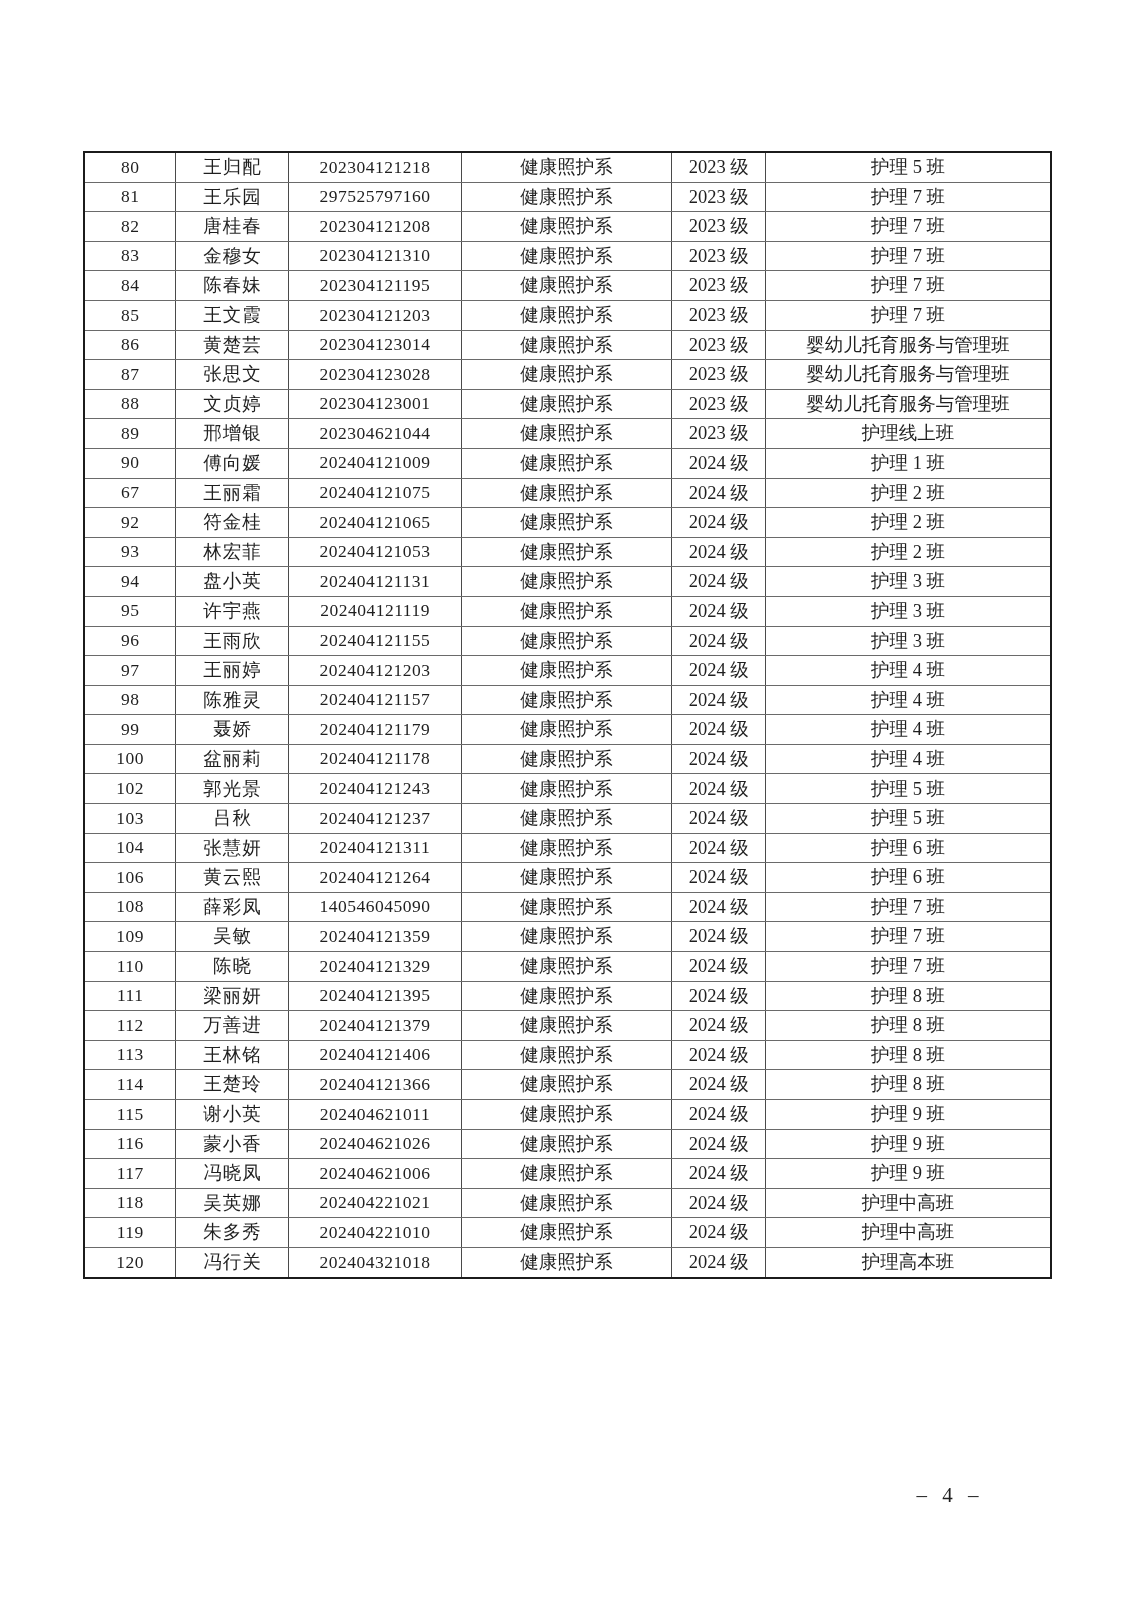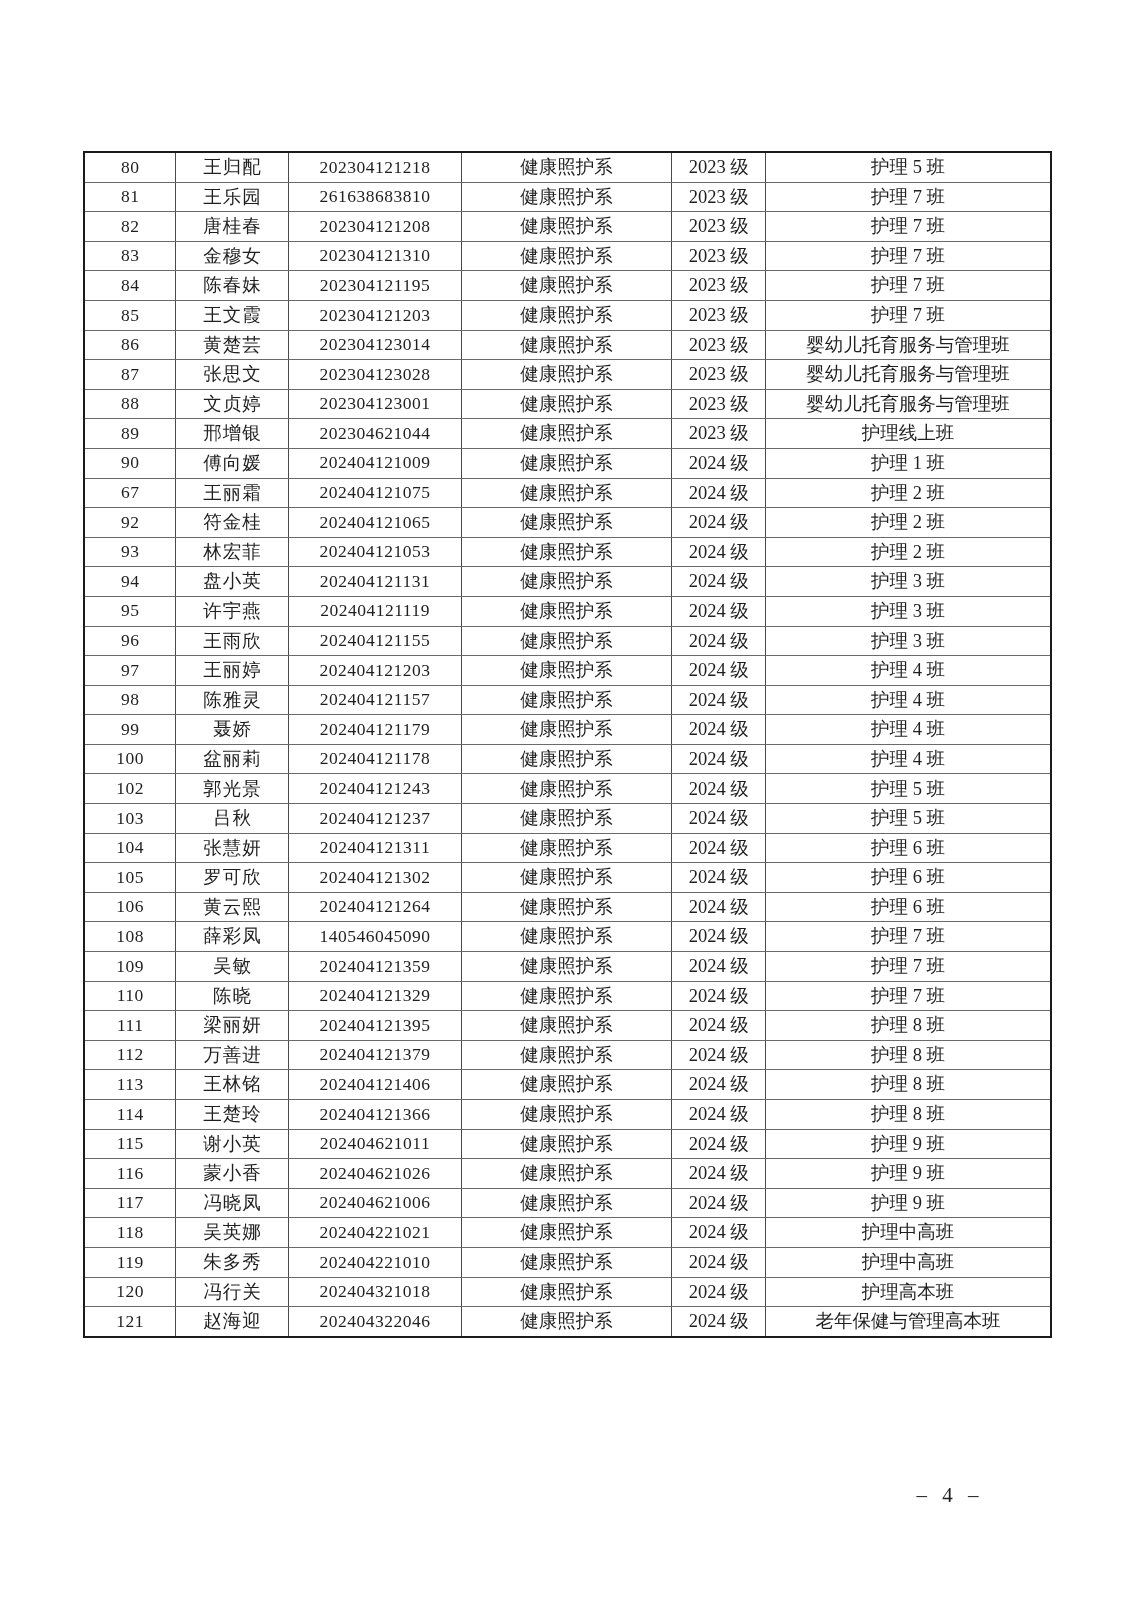--- a/index.html
+++ b/index.html
@@ -79,21 +79,21 @@
           <td class="col-no">80</td>
           <td class="col-name">王归配</td>
           <td class="col-student_id">202304121218</td>
           <td class="col-department">健康照护系</td>
           <td class="col-grade">2023 级</td>
           <td class="col-class_name">护理 5 班</td>
         </tr>
         <tr>
           <td class="col-no">81</td>
           <td class="col-name">王乐园</td>
-          <td class="col-student_id">261638683810</td>
+          <td class="col-student_id">297525797160</td>
           <td class="col-department">健康照护系</td>
           <td class="col-grade">2023 级</td>
           <td class="col-class_name">护理 7 班</td>
         </tr>
         <tr>
           <td class="col-no">82</td>
           <td class="col-name">唐桂春</td>
           <td class="col-student_id">202304121208</td>
           <td class="col-department">健康照护系</td>
           <td class="col-grade">2023 级</td>
@@ -261,28 +261,20 @@
         </tr>
         <tr>
           <td class="col-no">104</td>
           <td class="col-name">张慧妍</td>
           <td class="col-student_id">202404121311</td>
           <td class="col-department">健康照护系</td>
           <td class="col-grade">2024 级</td>
           <td class="col-class_name">护理 6 班</td>
         </tr>
         <tr>
-          <td class="col-no">105</td>
-          <td class="col-name">罗可欣</td>
-          <td class="col-student_id">202404121302</td>
-          <td class="col-department">健康照护系</td>
-          <td class="col-grade">2024 级</td>
-          <td class="col-class_name">护理 6 班</td>
-        </tr>
-        <tr>
           <td class="col-no">106</td>
           <td class="col-name">黄云熙</td>
           <td class="col-student_id">202404121264</td>
           <td class="col-department">健康照护系</td>
           <td class="col-grade">2024 级</td>
           <td class="col-class_name">护理 6 班</td>
         </tr>
         <tr>
           <td class="col-no">108</td>
           <td class="col-name">薛彩凤</td>
@@ -380,26 +372,18 @@
           <td class="col-class_name">护理中高班</td>
         </tr>
         <tr>
           <td class="col-no">120</td>
           <td class="col-name">冯行关</td>
           <td class="col-student_id">202404321018</td>
           <td class="col-department">健康照护系</td>
           <td class="col-grade">2024 级</td>
           <td class="col-class_name">护理高本班</td>
         </tr>
-        <tr>
-          <td class="col-no">121</td>
-          <td class="col-name">赵海迎</td>
-          <td class="col-student_id">202404322046</td>
-          <td class="col-department">健康照护系</td>
-          <td class="col-grade">2024 级</td>
-          <td class="col-class_name">老年保健与管理高本班</td>
-        </tr>
       </tbody>
   </table>
 
   <div class="page-footer">– 4 –</div>
 
 </div>
 
 </body></html>

